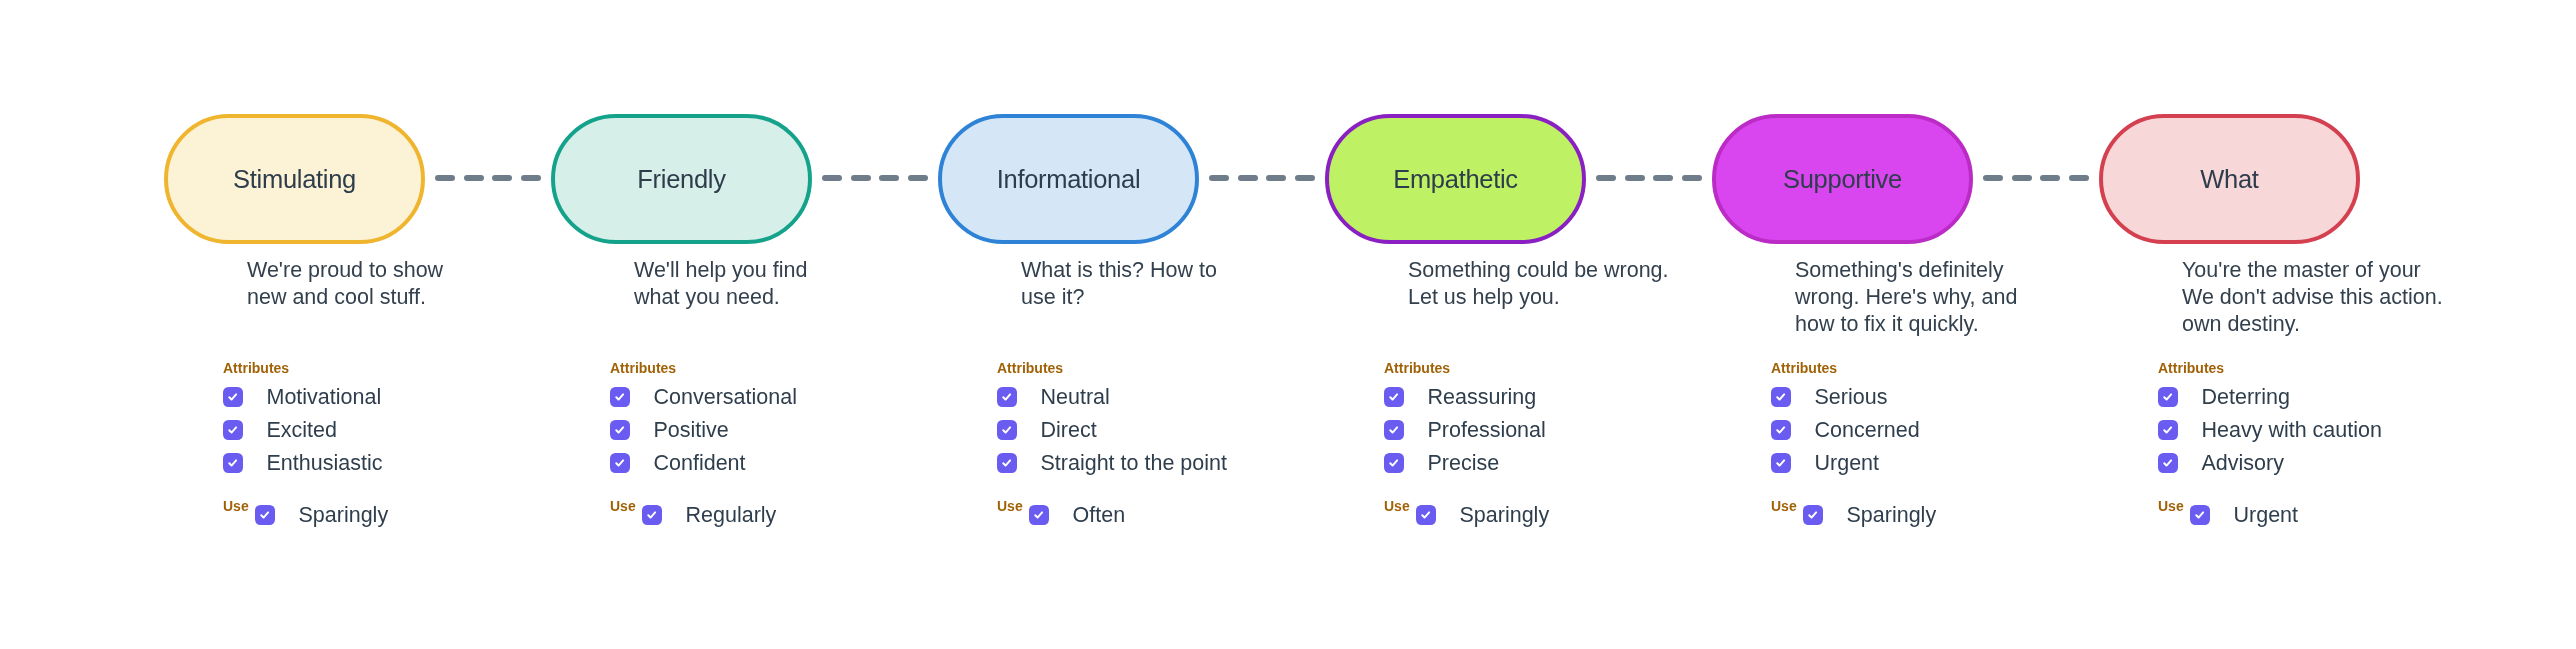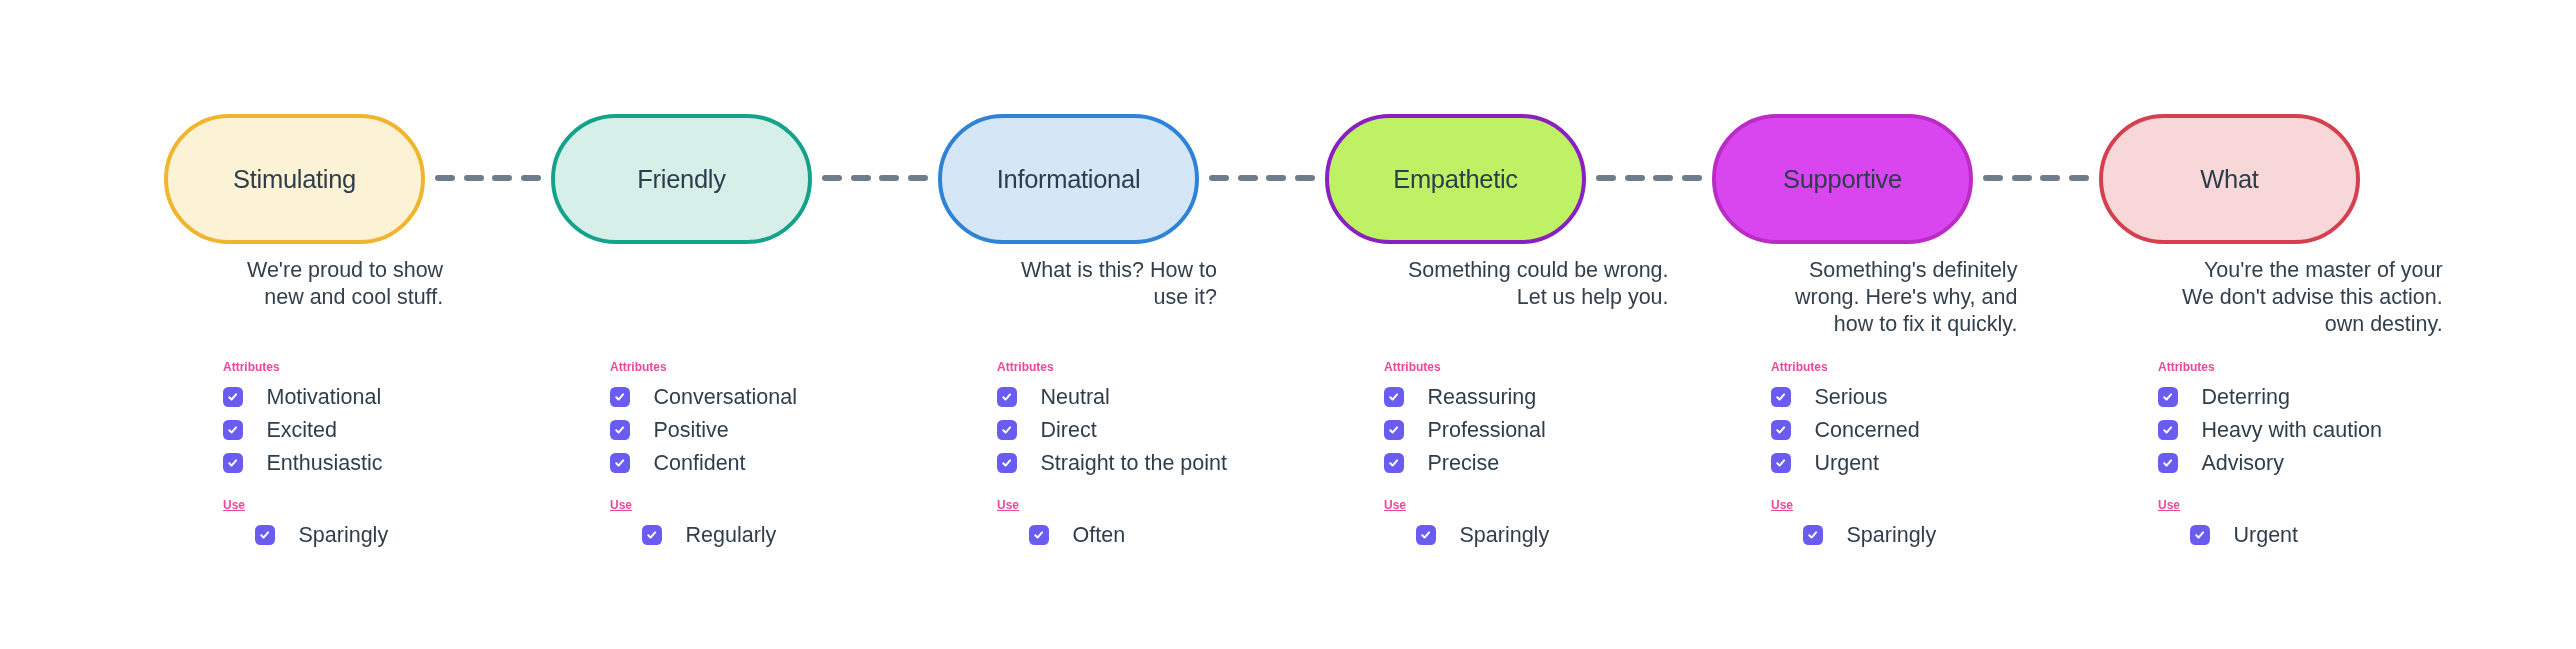--- a/index.html
+++ b/index.html
@@ -3,21 +3,21 @@
 <meta charset="utf-8">
 <style>
   html, body { margin: 0; padding: 0; }
   body {
     width: 2576px; height: 649px; background: #ffffff;
     font-family: "Liberation Sans", sans-serif;
     overflow: hidden;
   }
   .canvas { position: relative; width: 2576px; height: 649px; background: #ffffff; }
 
-  .col { position: absolute; top: 0; width: 376px; height: 576px; text-align: right; }
+  .col { position: absolute; top: 0; width: 376px; height: 576px; }
 
   .pill {
     position: absolute; left: 0; top: 114px;
     width: 261px; height: 130px; box-sizing: border-box;
     border: 4px solid #999; border-radius: 65px;
     display: flex; align-items: center; justify-content: center;
   }
   .pill-title {
     font-size: 25.5px; letter-spacing: -0.3px;
     color: #2e3d4b; font-weight: 400;
@@ -25,31 +25,31 @@
 
   .desc {
     position: absolute; left: 40px; top: 257px;
     font-size: 21.5px; line-height: 27px; color: #33404d;
     white-space: nowrap;
     margin-left: 43px;
   }
 
   .sec-h {
     position: absolute; left: 59px;
-    font-size: 12px; font-weight: bold; color: #ec4899;
+    font-size: 14px; font-weight: bold; color: #a16207;
     white-space: nowrap;
   }
   .attrs-h { top: 360px; }
-  .use-h   { top: 498px; text-decoration: underline; }
+  .use-h   { top: 498px; }
 
   .crow {
     position: absolute; left: 59px; height: 20px;
     display: flex; align-items: center; cursor: pointer;
   }
-  .r0 { top: 387px; } .r1 { top: 420px; } .r2 { top: 453px; } .ruse { top: 525px; padding-left: 32px; }
+  .r0 { top: 387px; } .r1 { top: 420px; } .r2 { top: 453px; } .ruse { top: 505px; padding-left: 32px; }
 
   .cbox {
     width: 19.5px; height: 19.5px; border-radius: 5.4px;
     background: #6a5cf0; flex: 0 0 auto;
     display: flex; align-items: center; justify-content: center;
   }
   .clabel {
     margin-left: 24px; font-size: 21.5px; color: #2f3e4c; white-space: nowrap;
   }
 
@@ -106,20 +106,25 @@
           </svg>
         </span>
       <span class="clabel">Sparingly</span>
     </div>
   </div>
 
   <div class="col" style="left:551px">
     <div class="pill" style="background-color: rgb(214, 239, 233); border-color: rgb(20, 163, 138);">
       <div class="pill-title">Friendly</div>
     </div>
+    <div class="desc">
+      <div>We'll help you find</div>
+      <div>what you need.</div>
+      <div></div>
+    </div>
     <div class="sec-h attrs-h">Attributes</div>
     <div class="crow r0">
       <span class="cbox">
           <svg width="11.4" height="11.4" viewBox="0 0 20 20">
             <path d="M4 11l4 4 8-9" fill="none" stroke="#fff" stroke-width="3.5" stroke-linecap="round" stroke-linejoin="round"></path>
           </svg>
         </span>
       <span class="clabel">Conversational</span>
     </div>
     <div class="crow r1">

